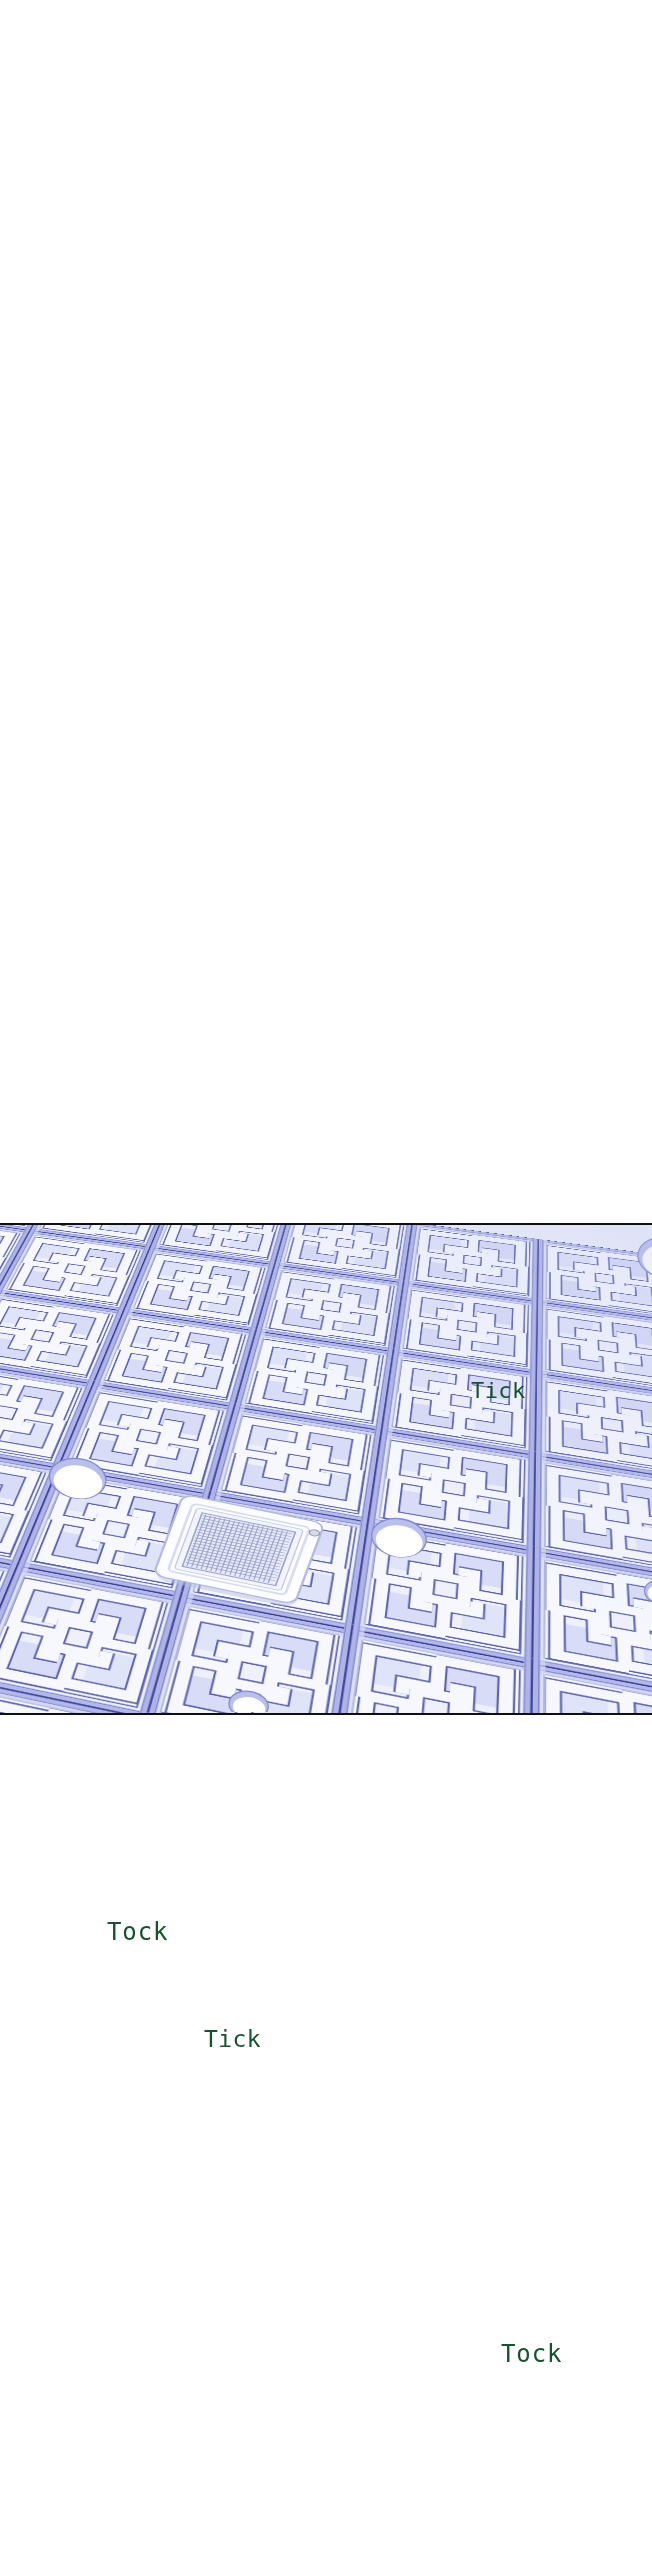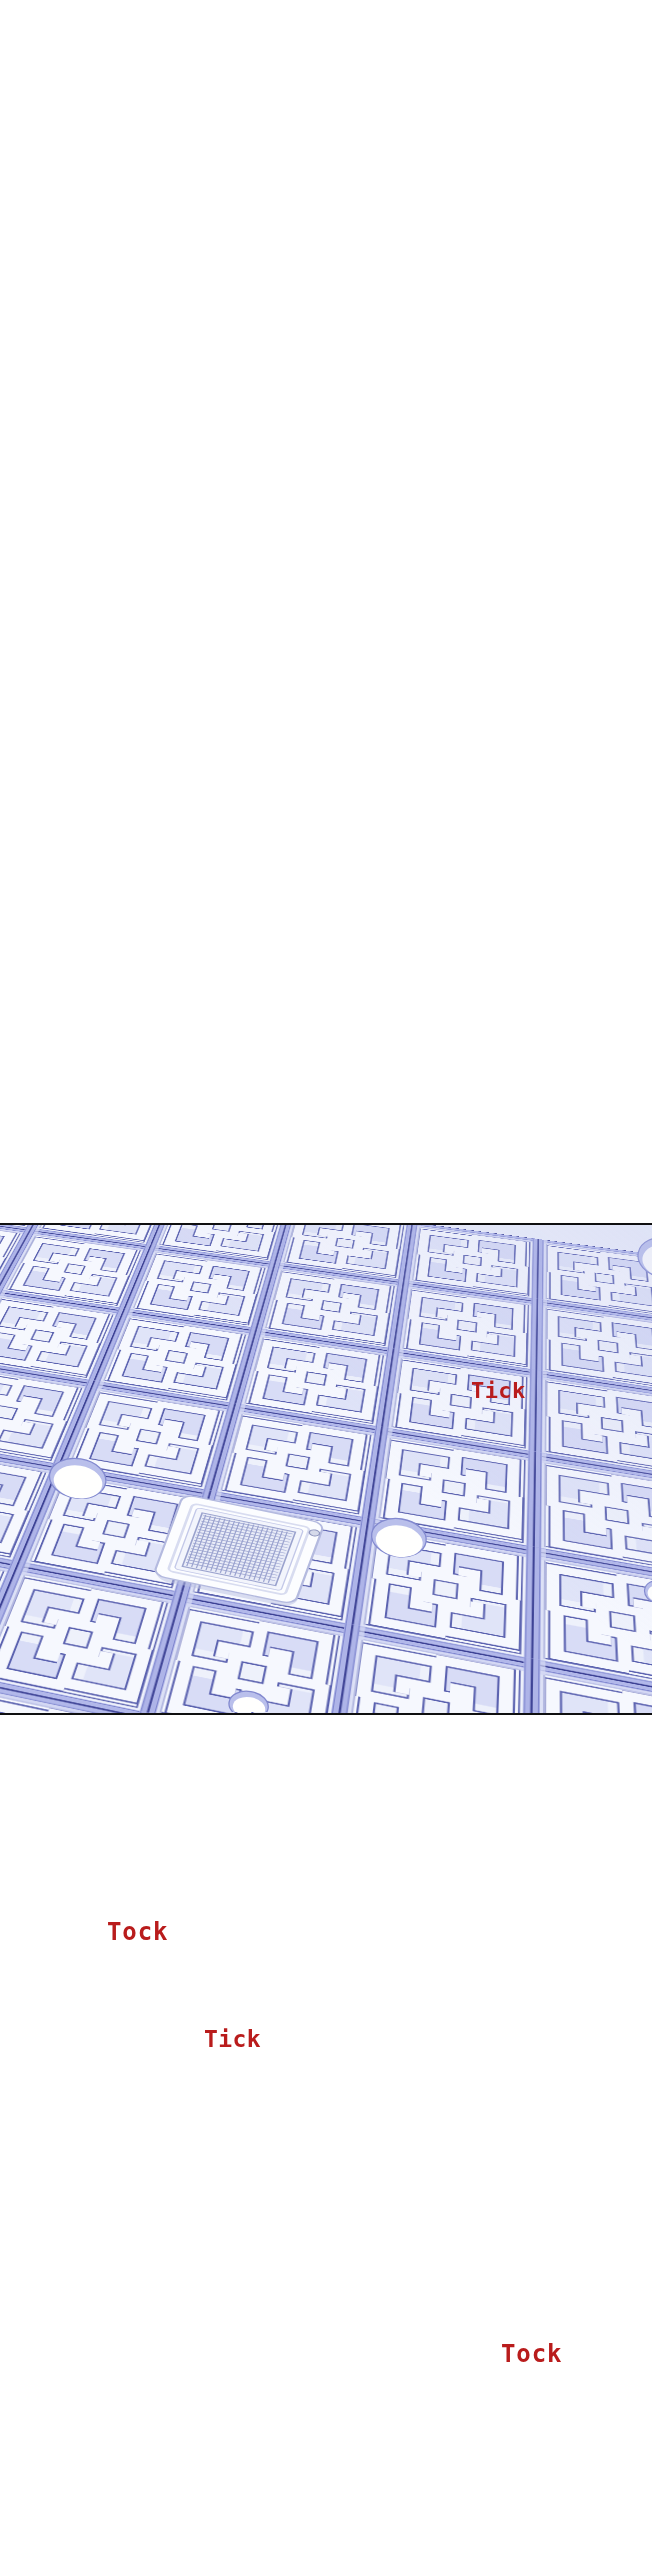--- a/index.html
+++ b/index.html
@@ -19,21 +19,21 @@
     transform:perspective(1288px) rotateX(42deg) rotateZ(16deg);
   }
   .haze{
     position:absolute;inset:0;pointer-events:none;
     background:linear-gradient(to top right, rgba(255,255,255,0) 55%, rgba(182,189,233,0.28) 100%);
   }
   .overlay{position:absolute;left:0;top:0;pointer-events:none;}
 
   
   .sfx{
-    position:absolute;color:#b91c1c;font-weight:bold;line-height:1;
+    position:absolute;color:#14532d;font-weight:normal;line-height:1;
     font-family:"DejaVu Sans Mono","Liberation Mono",monospace;white-space:nowrap;
   }
   .sfx-in-panel{font-size:22px;left:471px;top:155px;letter-spacing:0.4px;}
   .sfx-tock-1{font-size:24px;left:107px;top:1920px;letter-spacing:0.9px;}
   .sfx-tick-2{font-size:23px;left:204px;top:2028px;letter-spacing:0.4px;}
   .sfx-tock-2{font-size:24px;left:501px;top:2342px;letter-spacing:0.9px;}
 </style>
 </head>
 <body>
 

